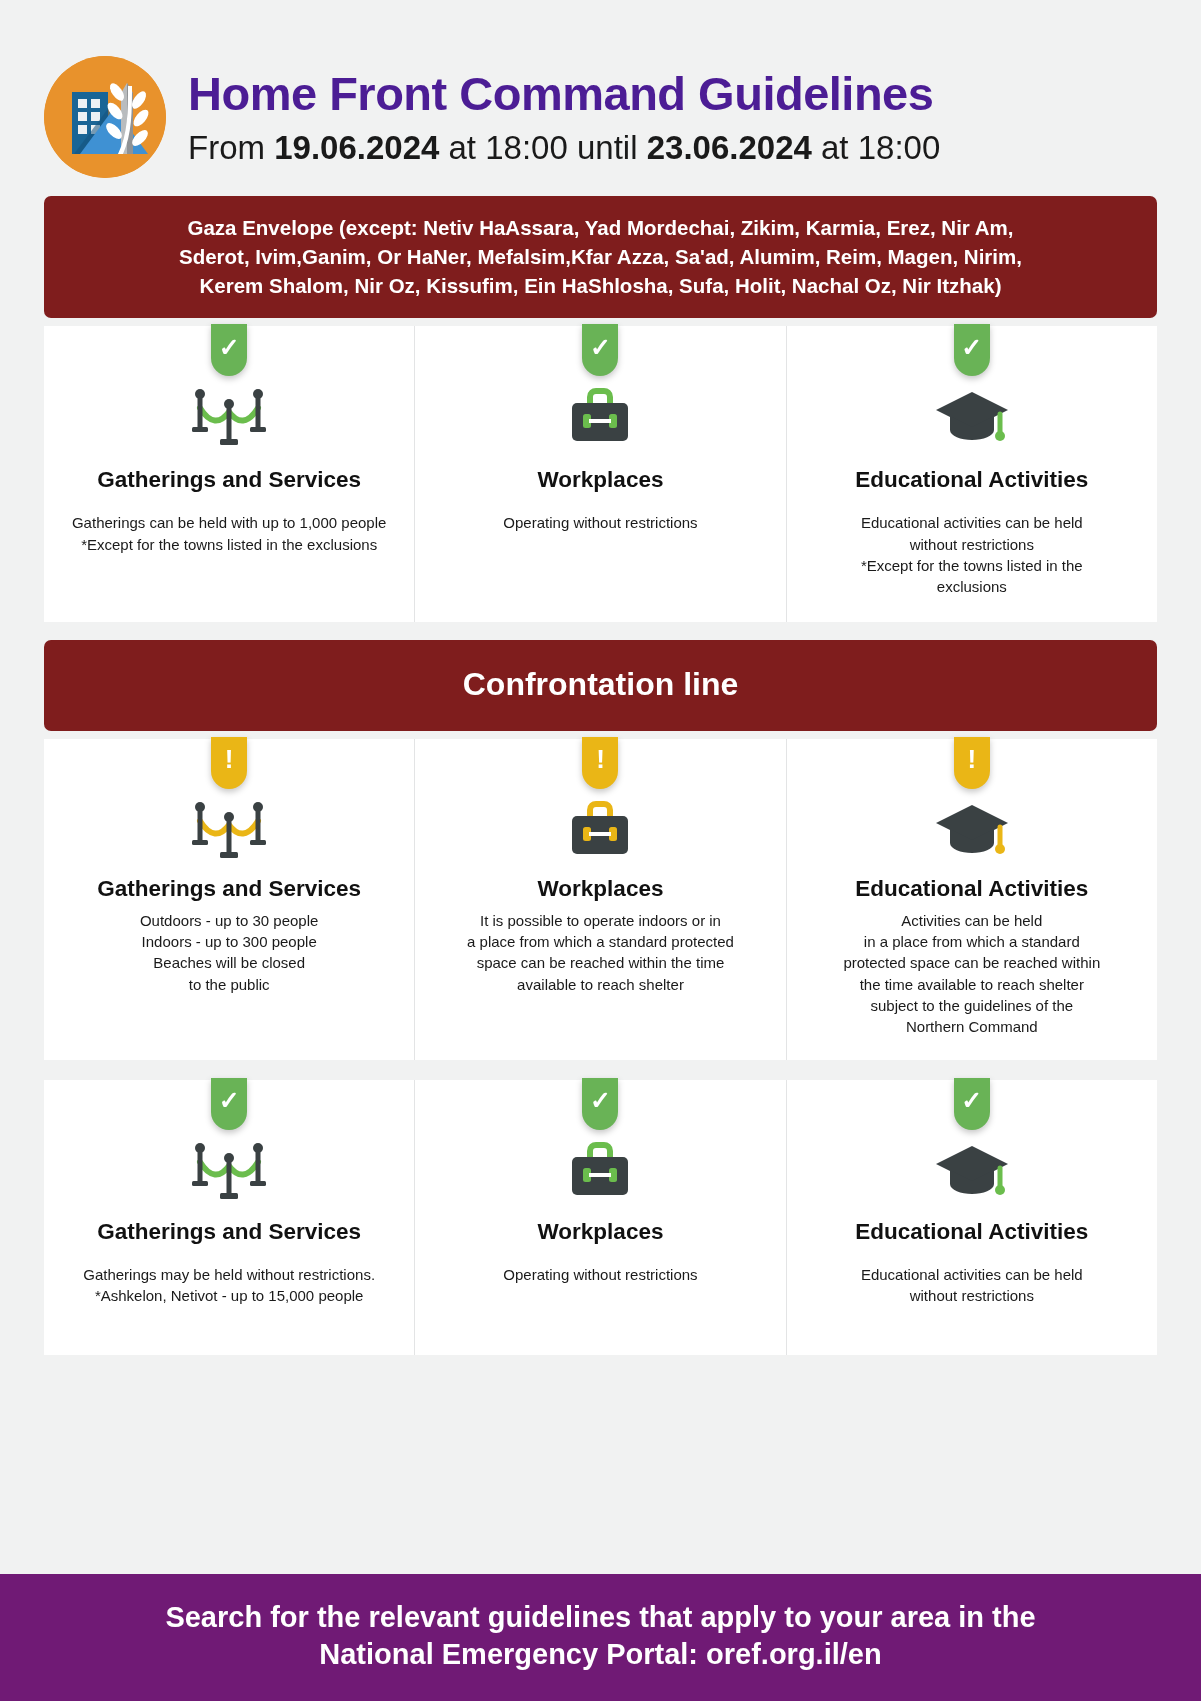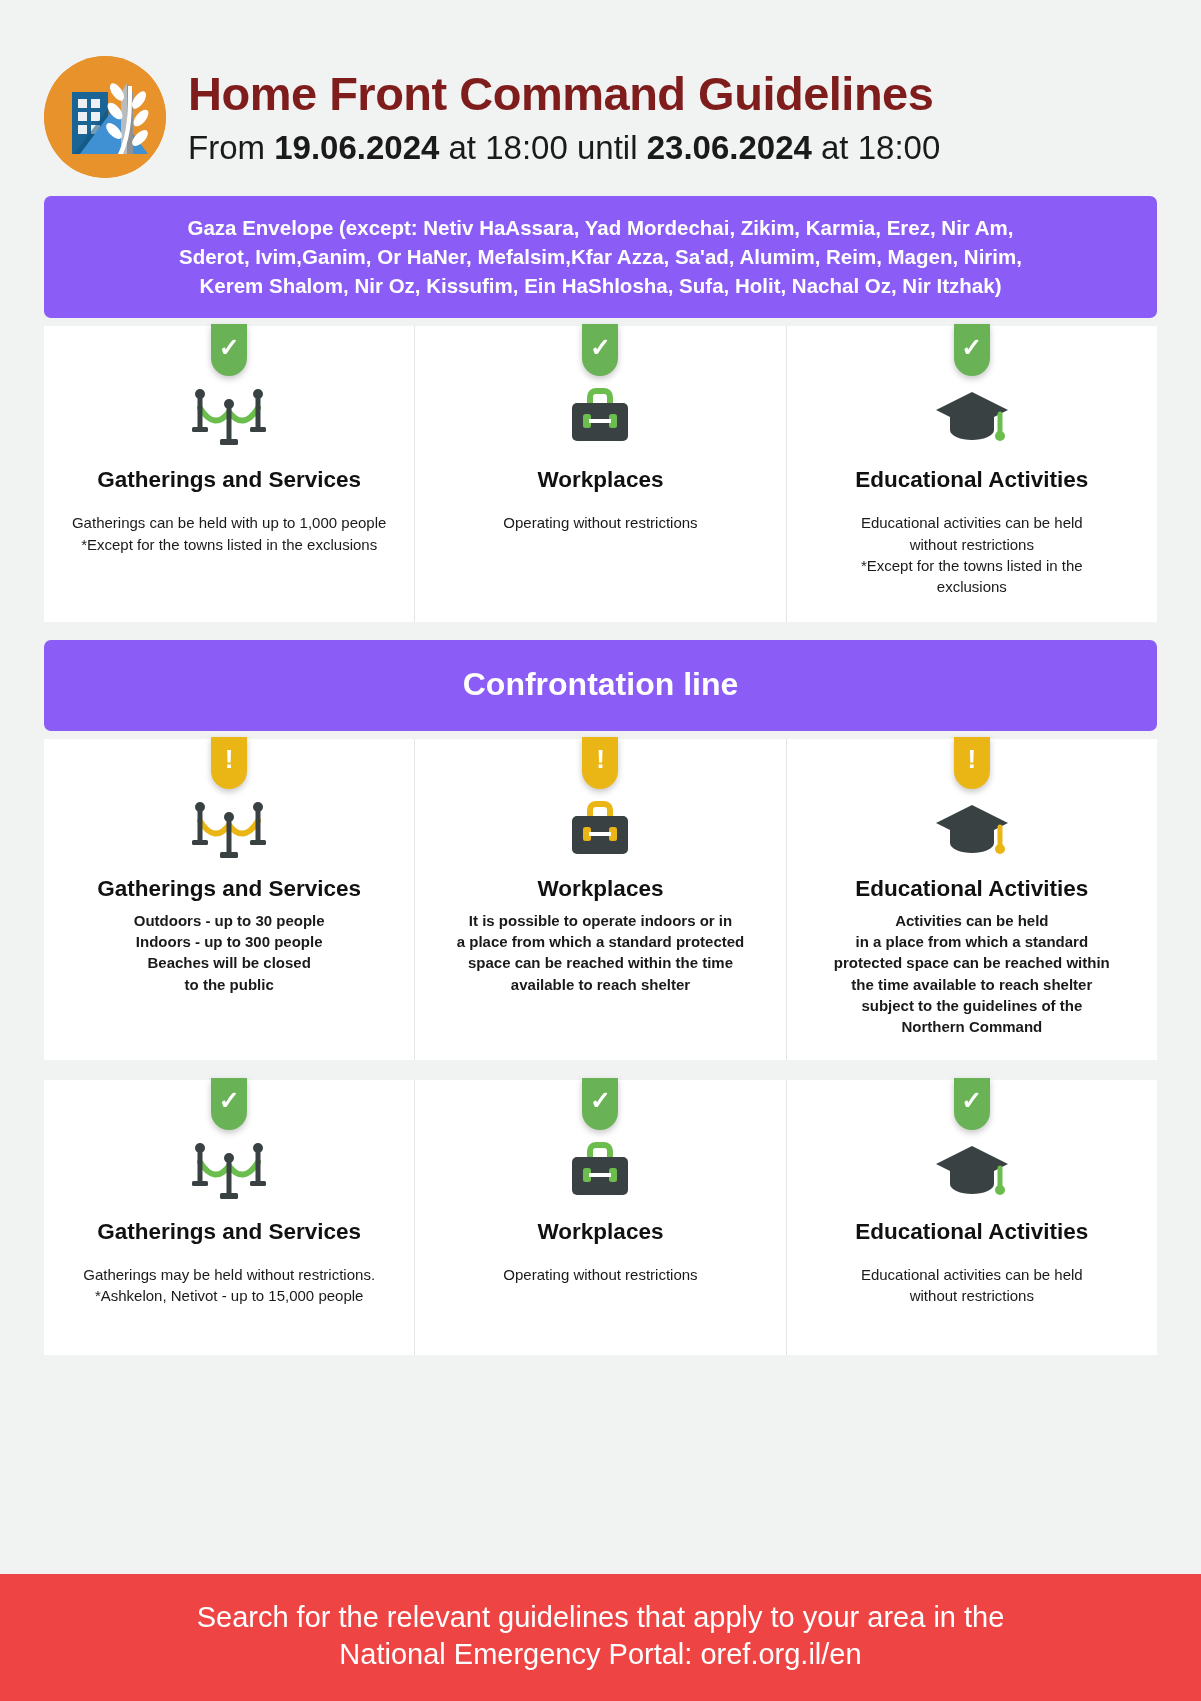--- a/index.html
+++ b/index.html
@@ -31,38 +31,38 @@
     background: #e8922c;
     position: relative;
     flex: 0 0 auto;
     overflow: hidden;
   }
   .logo-svg { display: block; width: 122px; height: 122px; }
   .header-text { padding-top: 4px; }
   .title {
     font-size: 47px;
     font-weight: bold;
-    color: #7f1d1d;
+    color: #4c1d95;
     letter-spacing: -0.5px;
     line-height: 1.06;
     white-space: nowrap;
   }
   .subtitle {
     font-size: 33px;
     color: #1a1a1a;
     line-height: 1.25;
     margin-top: 8px;
     white-space: nowrap;
   }
   .subtitle b { font-weight: bold; }
 
   
   .banner {
     margin: 0 44px;
-    background: #8b5cf6;
+    background: #7f1d1d;
     border-radius: 7px;
     color: #ffffff;
     text-align: center;
     font-weight: bold;
   }
   .banner-multiline {
     padding: 17px 30px 18px;
     font-size: 20.5px;
     line-height: 1.42;
   }
@@ -137,39 +137,39 @@
     font-size: 15px;
     color: #1a1a1a;
     line-height: 1.42;
     margin-top: 19px;
     white-space: pre-line;
   }
   .cards.row1 .card { min-height: 296px; }
   .cards.row1 .card-title { margin-top: 16px; }
   .cards.row2 .card { min-height: 282px; }
   .cards.row2 .card-title { margin-top: 12px; }
-  .cards.row2 .card-body { margin-top: 8px; font-weight: bold; }
+  .cards.row2 .card-body { margin-top: 8px; }
   .cards.row3 .card { min-height: 275px; }
   .cards.row3 .card-title { margin-top: 14px; }
   .cards.row3 .card-body { }
 
   .spacer-sm { height: 18px; }
   .spacer-xs { height: 12px; }
 
   
   .footer {
     position: absolute;
     left: 0;
     right: 0;
     bottom: 0;
-    background: #ef4444;
+    background: #701a75;
     color: #ffffff;
     text-align: center;
     font-size: 29px;
-    font-weight: normal;
+    font-weight: bold;
     line-height: 1.3;
     padding: 25px 40px 27px;
     white-space: pre-line;
   }
 </style>
 </head>
 <body>
 
 <div class="page">
 

